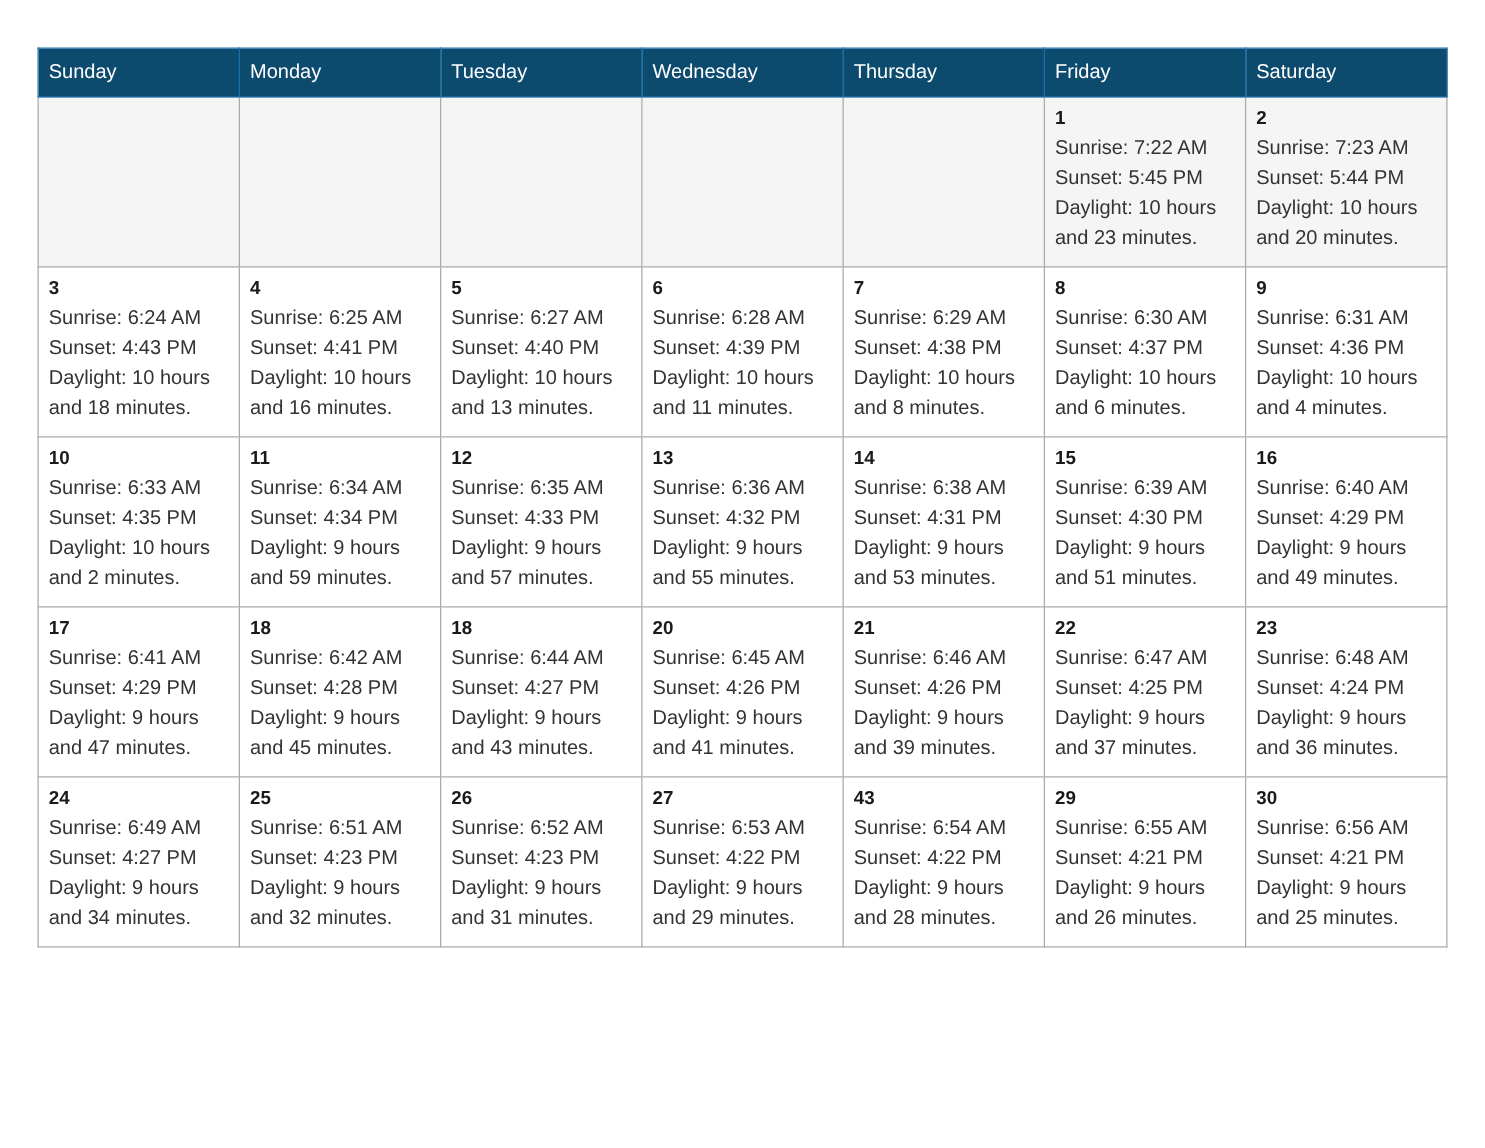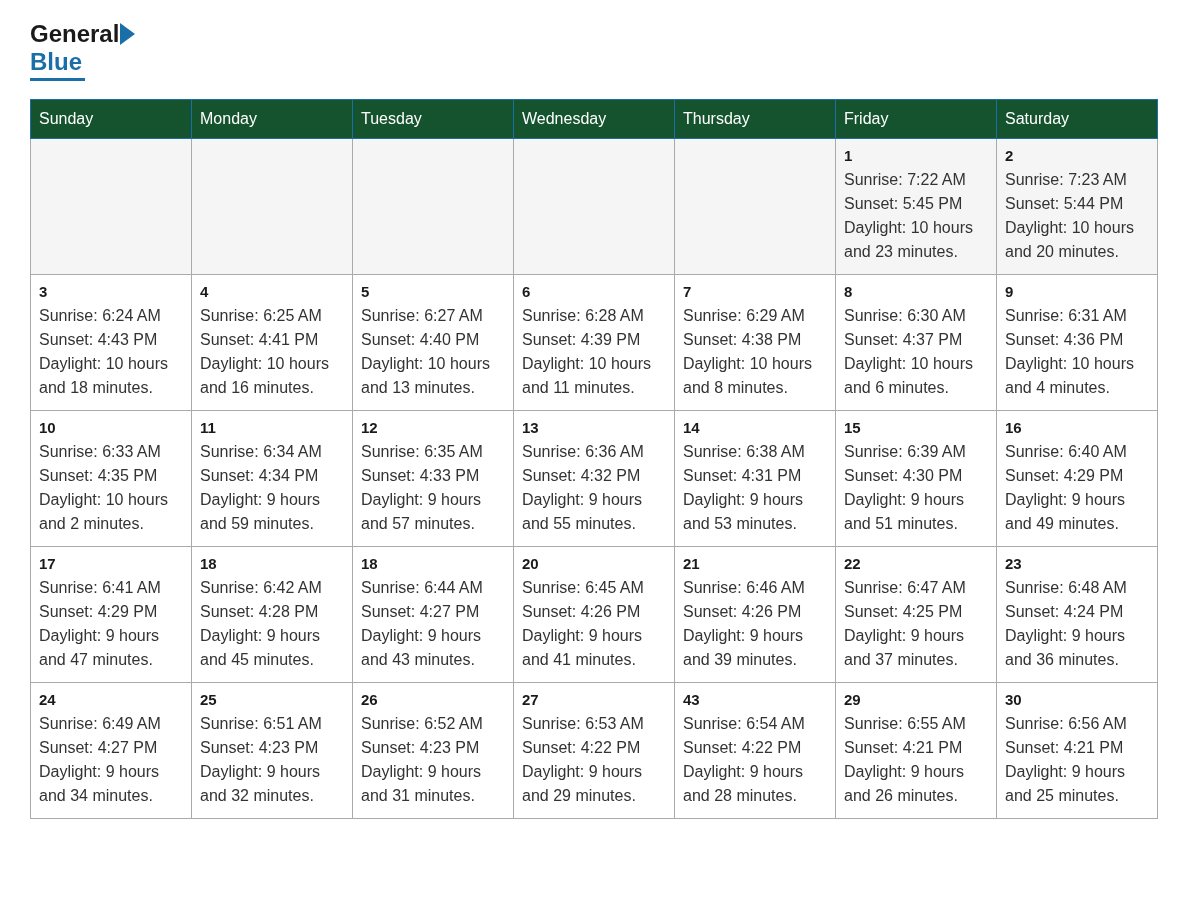--- a/index.html
+++ b/index.html
@@ -28,21 +28,21 @@
       font-size: 20px;
       color: #444;
       margin-top: 4px;
     }
     .calendar {
       width: 100%;
       border-collapse: collapse;
       border: 1px solid #aaa;
     }
     .calendar th {
-      background: #14532d;
+      background: #0c4a6e;
       color: #fff;
       padding: 10px 8px;
       font-size: 16px;
       font-weight: normal;
       text-align: left;
       border: 1px solid #1a6fa8;
     }
     .calendar td {
       vertical-align: top;
       padding: 8px 8px 10px 8px;
@@ -109,30 +109,20 @@
     }
     .logo-row {
       display: flex;
       align-items: center;
     }
   </style>
 </head>
 <body>
 
 <div class="header">
-  <div class="logo-text-block">
-    <div class="logo-row">
-      <span class="logo-general">General</span>
-      <span class="logo-triangle"></span>
-    </div>
-    <div class="logo-row">
-      <span class="logo-blue-text">Blue</span>
-    </div>
-    <div class="logo-underline"></div>
-  </div>
   <div class="title-area">
   </div>
 </div>
 
 <table class="calendar">
   <thead>
     <tr>
     <th>Sunday</th>
         <th>Monday</th>
         <th>Tuesday</th>

